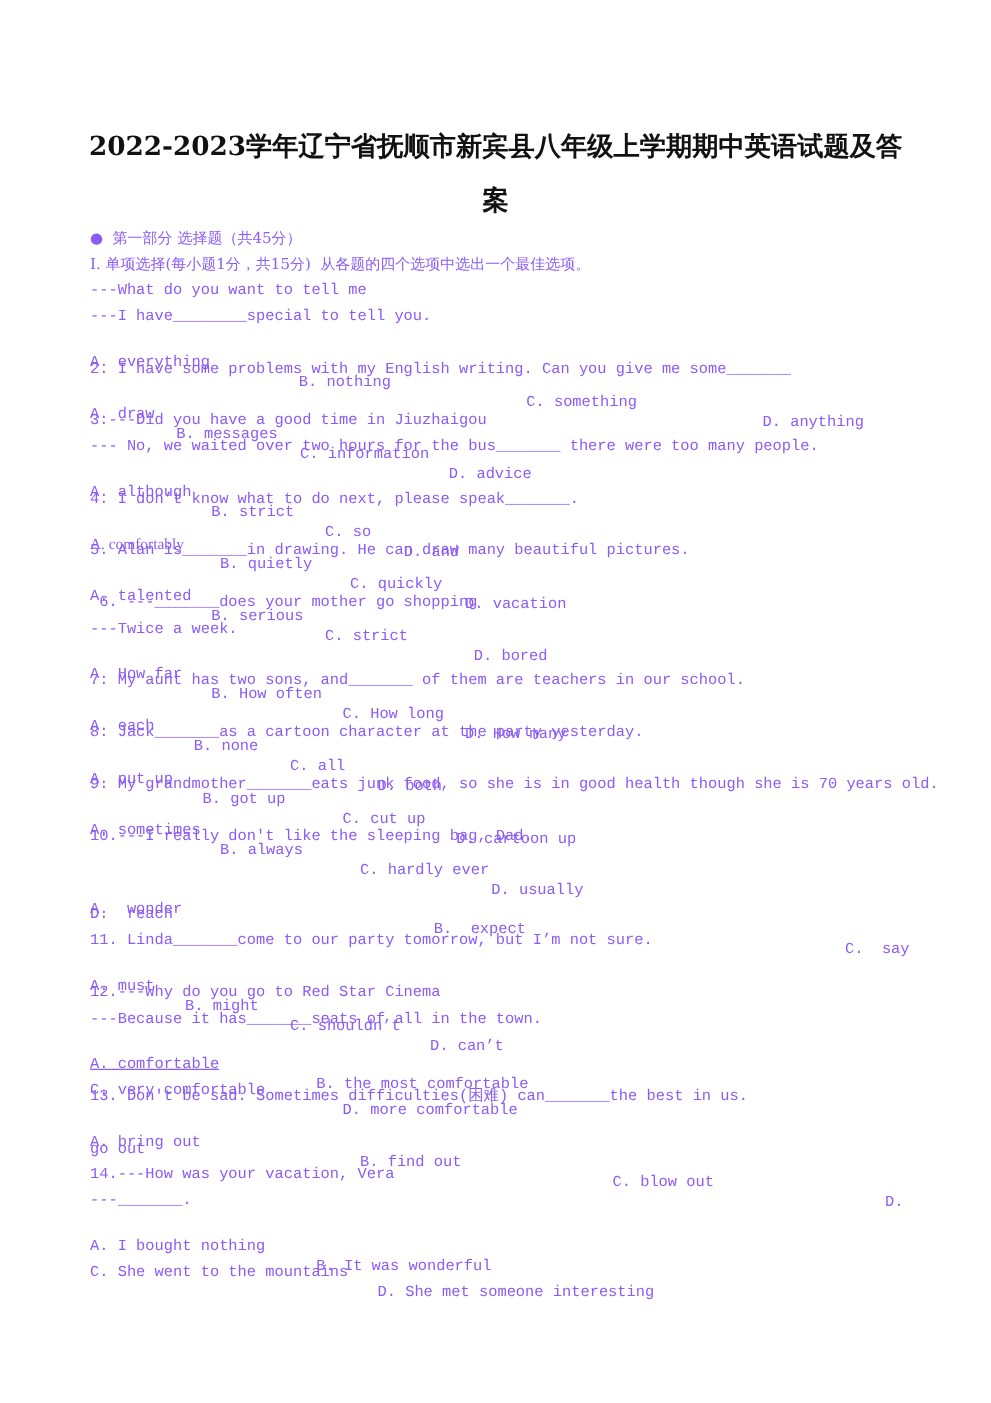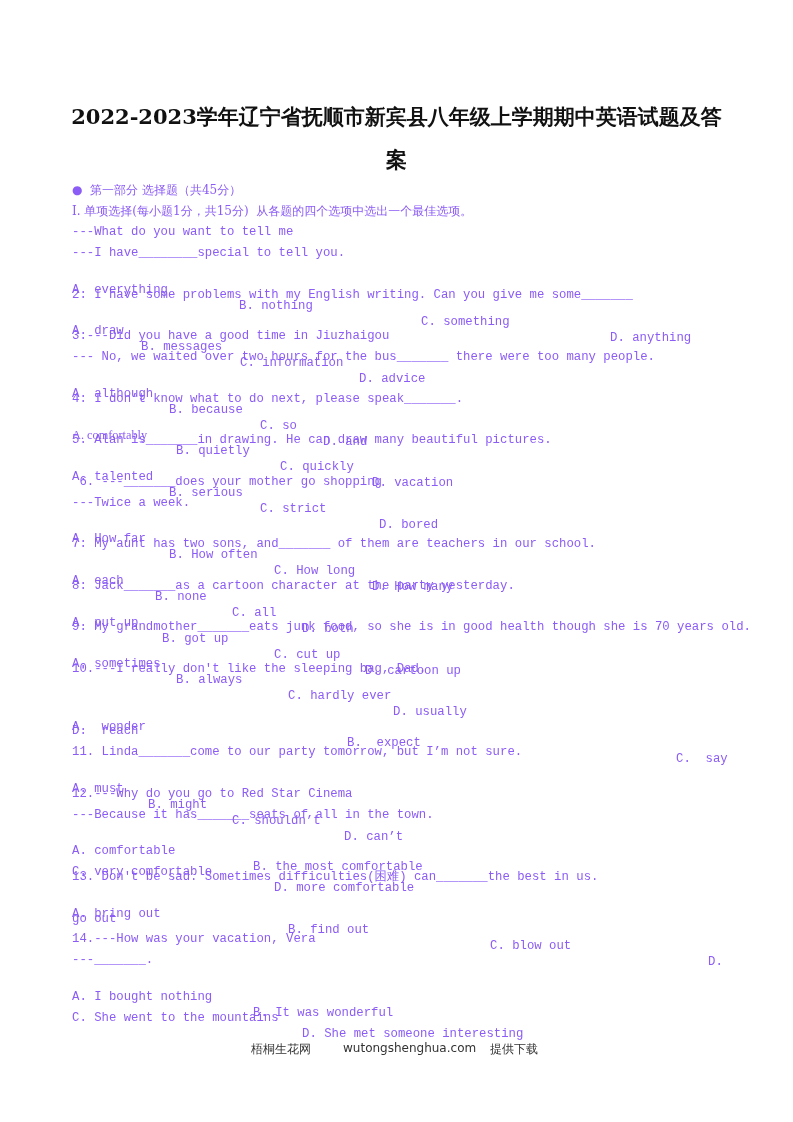--- a/index.html
+++ b/index.html
@@ -50,21 +50,21 @@
     <span class="opt" style="left:0;">A. draw</span>
     <span class="opt" style="left:69px;">B. messages</span>
     <span class="opt" style="left:168px;">C. information</span>
     <span class="opt" style="left:287px;">D. advice</span>
   </div>
 
   <div class="line" style="top:328px;">3.---Did you have a good time in Jiuzhaigou</div>
   <div class="line" style="top:349px;">--- No, we waited over two hours for the bus_______ there were too many people.</div>
   <div class="line" style="top:370px; width:650px; height:16px;">
     <span class="opt" style="left:0;">A. although</span>
-    <span class="opt" style="left:97px;">B. because</span>
+    <span class="opt" style="left:97px;">B. strict</span>
     <span class="opt" style="left:188px;">C. so</span>
     <span class="opt" style="left:251px;">D. and</span>
   </div>
 
   <div class="line" style="top:391px;">4. I don’t know what to do next, please speak_______.</div>
   <div class="line" style="top:411px; width:650px; height:16px;">
     <span class="opt" style="left:0;font-family:Liberation Serif, serif;">A. comfortably</span>
     <span class="opt" style="left:104px;">B. quietly</span>
     <span class="opt" style="left:208px;">C. quickly</span>
     <span class="opt" style="left:300px;">D. vacation</span>
@@ -123,21 +123,21 @@
   <div class="line" style="top:765px; width:650px; height:16px;">
     <span class="opt" style="left:0;">A. must</span>
     <span class="opt" style="left:76px;">B. might</span>
     <span class="opt" style="left:160px;">C. shouldn’t</span>
     <span class="opt" style="left:272px;">D. can’t</span>
   </div>
 
   <div class="line" style="top:786px;">12.---Why do you go to Red Star Cinema</div>
   <div class="line" style="top:807px;">---Because it has_______seats of all in the town.</div>
   <div class="line" style="top:827px; width:650px; height:16px;">
-    <span class="opt" style="left:0;">A. comfortable</span>
+    <span class="opt" style="left:0;text-decoration:underline;">A. comfortable</span>
     <span class="opt" style="left:181px;">B. the most comfortable</span>
   </div>
   <div class="line" style="top:848px; width:650px; height:16px;">
     <span class="opt" style="left:0;">C. very comfortable</span>
     <span class="opt" style="left:202px;">D. more comfortable</span>
   </div>
 
   <div class="line" style="top:869px;">13. Don't be sad. Sometimes difficulties(困难) can_______the best in us.</div>
   <div class="line" style="top:890px; width:650px; height:16px;">
     <span class="opt" style="left:0;">A. bring out</span>
@@ -151,19 +151,14 @@
   <div class="line" style="top:952px;">---_______.</div>
   <div class="line" style="top:973px; width:650px; height:16px;">
     <span class="opt" style="left:0;">A. I bought nothing</span>
     <span class="opt" style="left:181px;">B. It was wonderful</span>
   </div>
   <div class="line" style="top:994px; width:650px; height:16px;">
     <span class="opt" style="left:0;">C. She went to the mountains</span>
     <span class="opt" style="left:230px;">D. She met someone interesting</span>
   </div>
 
-  <div class="footer">
-    <span style="left:251px;">梧桐生花网</span>
-    <span style="left:343px;">wutongshenghua.com</span>
-    <span style="left:490px;">提供下载</span>
-  </div>
 
 </div>
 
 </body></html>

